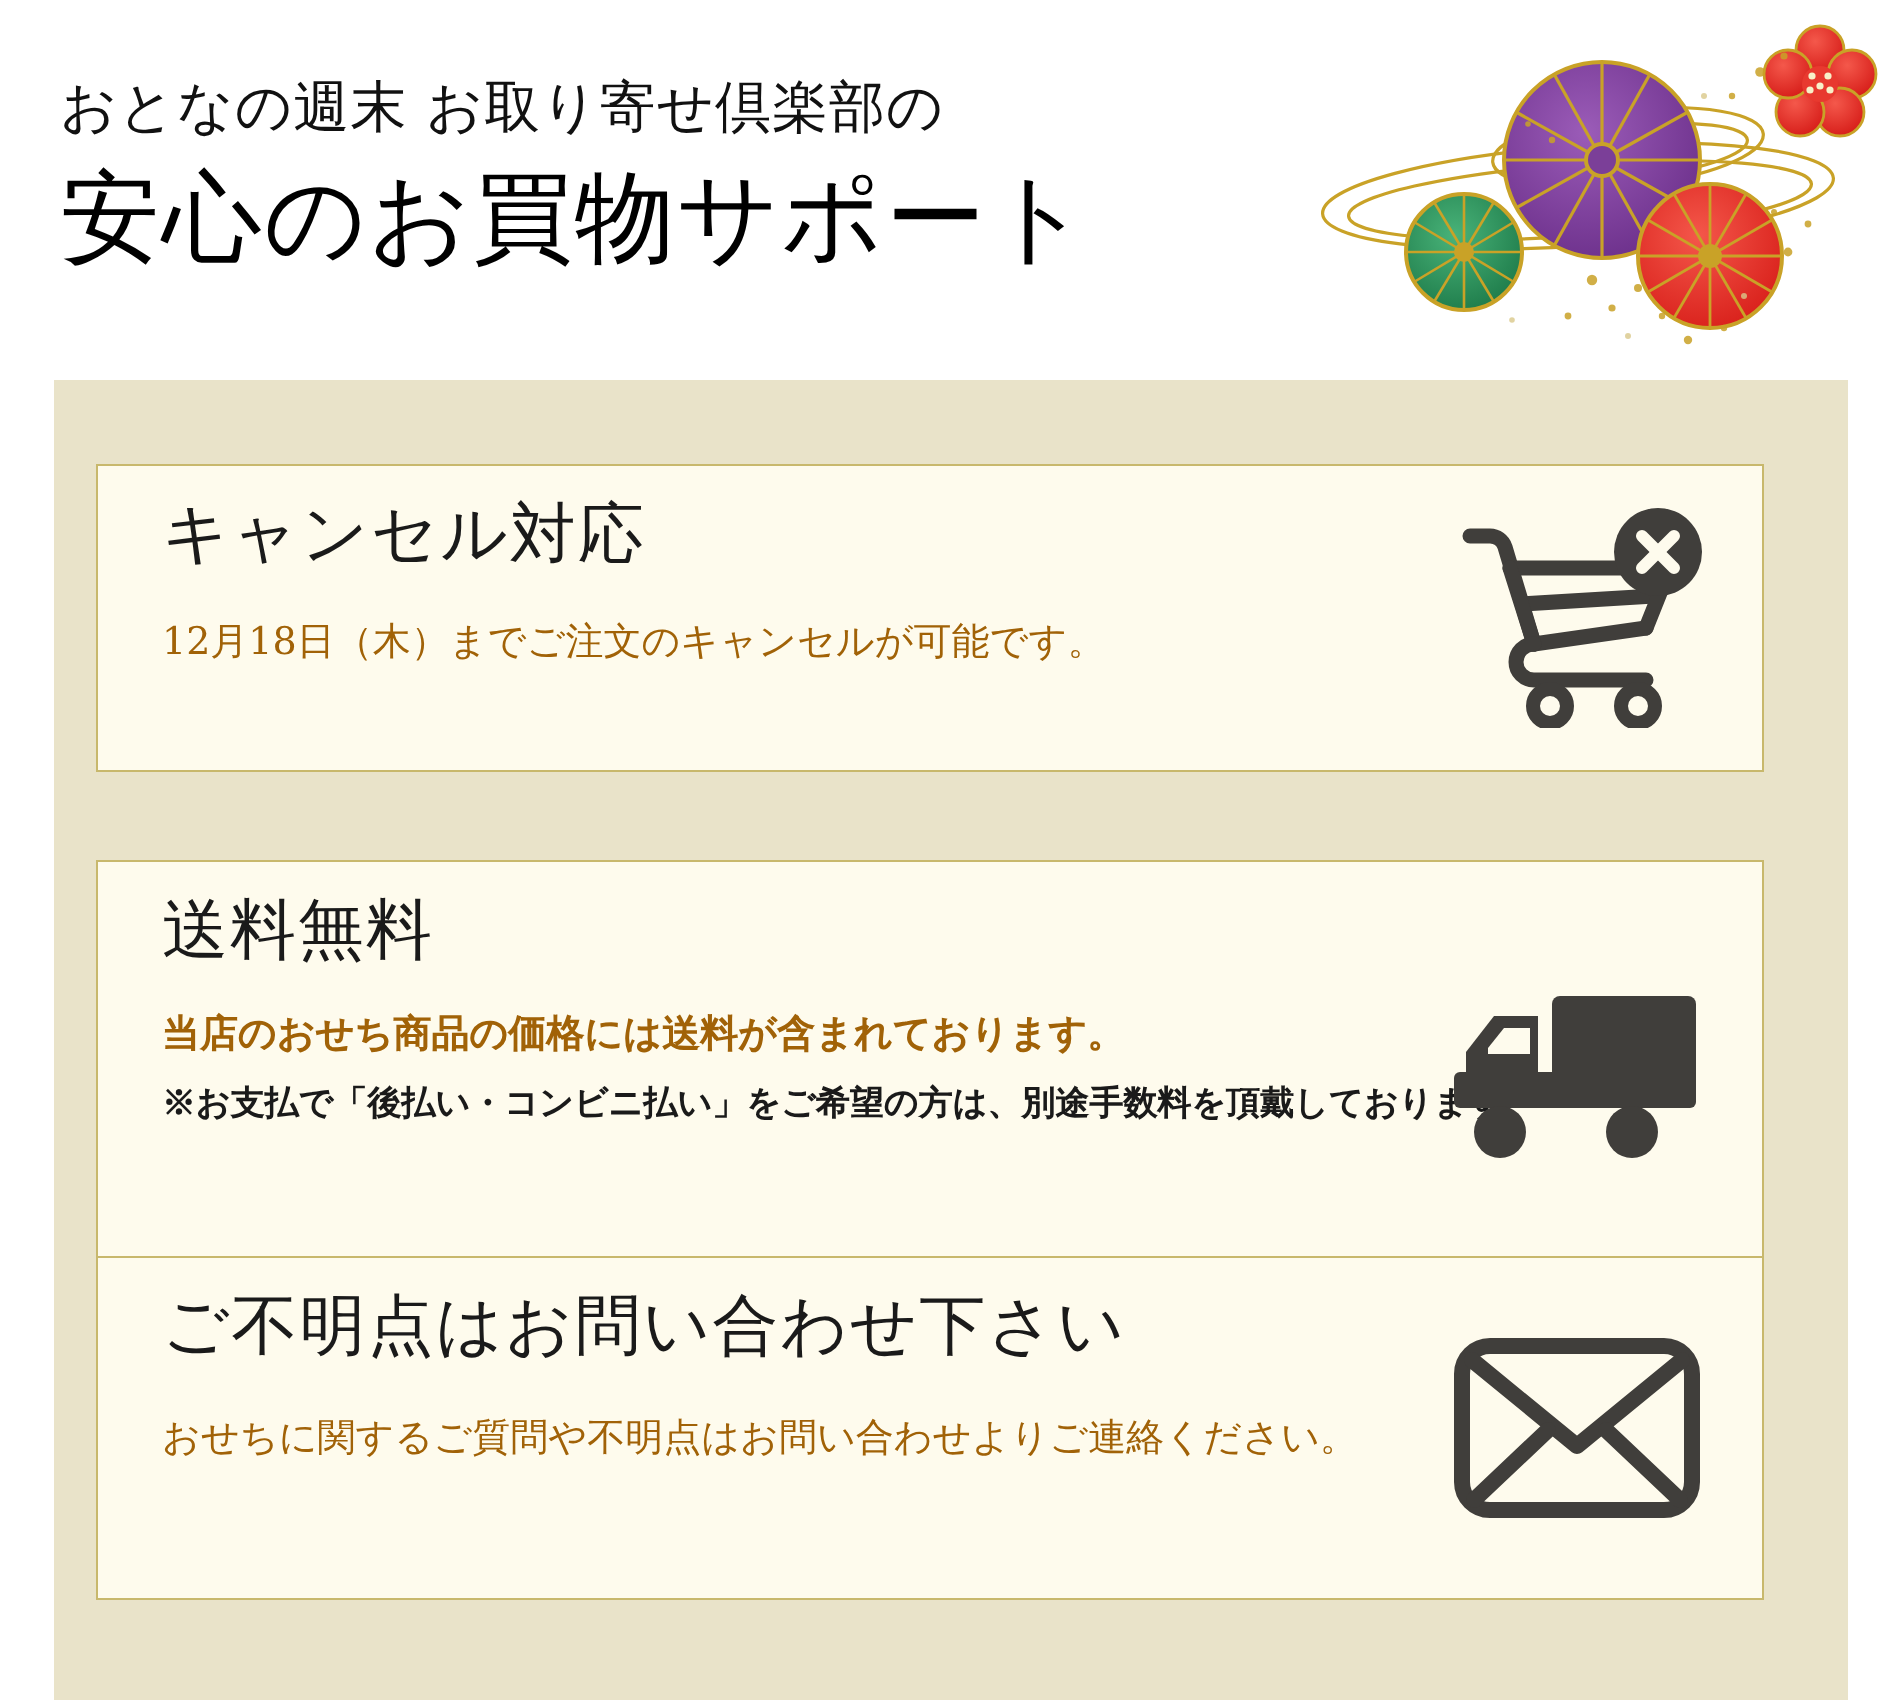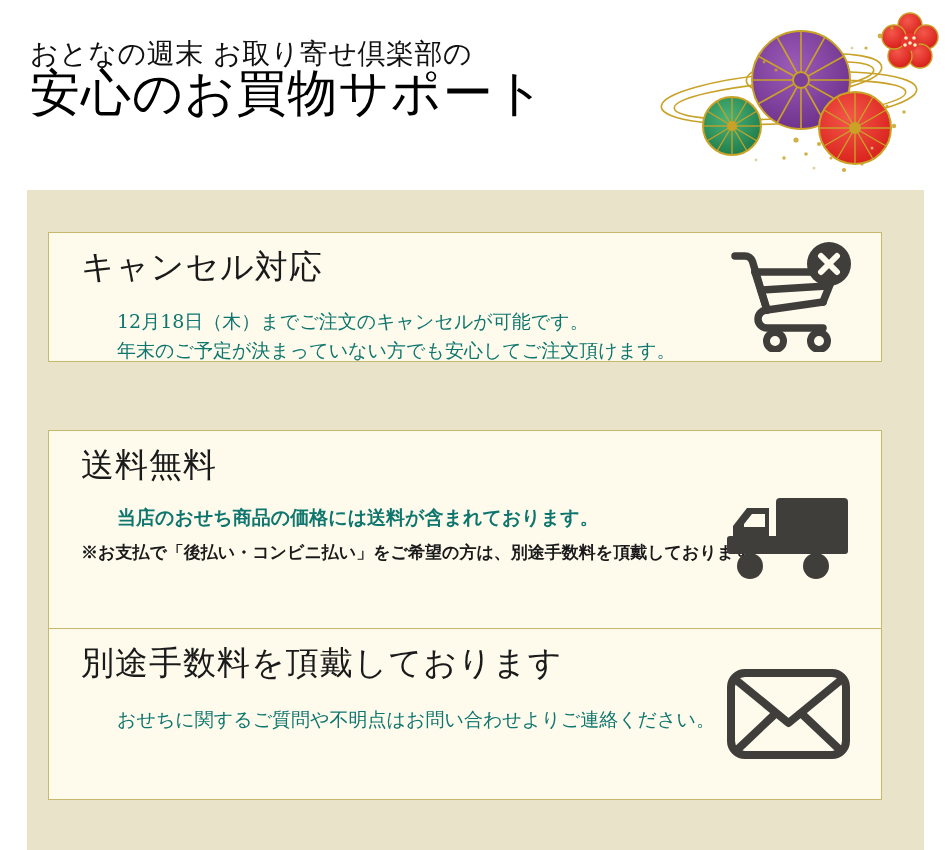--- a/index.html
+++ b/index.html
@@ -30,20 +30,21 @@
     font-size: 28px;
     line-height: 1.0;
     color: #111111;
     letter-spacing: 0.5px;
     white-space: nowrap;
   }
   #main-title {
     font-size: 50px;
     line-height: 1.0;
     color: #000000;
+    margin-top: 16px;
     letter-spacing: 1px;
     white-space: nowrap;
     font-weight: 400;
   }
 
   
   #ornament {
     position: absolute;
     right: 4px; top: 8px;
     width: 290px; height: 175px;
@@ -60,44 +61,43 @@
 
   
   .card {
     position: absolute;
     left: 21px;
     width: 834px;
     background: #fefbed;
     border: 1px solid #c8b86c;
     box-sizing: border-box;
   }
-  #card-1 { top: 42px;  height: 130px; }
+  #card-1 { top: 42px;  height: 154px; }
   #card-2 { top: 240px; height: 216px; padding-left: 27px; }
   #card-3 { top: 438px; height: 172px; }
 
   .card-title {
     position: absolute;
     left: 32px;
     top: 16px;
     font-size: 33px;
     line-height: 1.1;
     color: #1a1a1a;
     letter-spacing: 1px;
     white-space: nowrap;
   }
   .card-body {
     position: absolute;
     left: 32px;
   }
   .body-line {
     font-size: 19px;
     line-height: 1.55;
-    color: #0f766e;
-    white-space: nowrap;
-    margin-left: 36px;
+    color: #a16207;
+    white-space: nowrap;
   }
   .note-line {
     font-size: 17px;
     line-height: 1.45;
     color: #1a1a1a;
     white-space: nowrap;
   }
 
   #card-1 .card-body { top: 74px; }
   #card-2 .card-body { top: 72px; font-weight: bold; }
@@ -256,21 +256,20 @@
     </svg>
   </div>
 </div>
 
 <div id="panel">
 
   <div class="card" id="card-1">
     <div class="card-title">キャンセル対応</div>
     <div class="card-body">
       <div class="body-line">12月18日（木）までご注文のキャンセルが可能です。</div>
-      <div class="body-line">年末のご予定が決まっていない方でも安心してご注文頂けます。</div>
     </div>
     <div class="card-icon" id="icon-cart">
       <svg viewBox="0 0 120 110" width="120" height="110" xmlns="http://www.w3.org/2000/svg">
         <g fill="none" stroke="#403e3b" stroke-width="7.5" stroke-linecap="round" stroke-linejoin="round">
           <path d="M4 14 h10 a8 8 0 0 1 7.5 5.5 L36 68"></path>
           <path d="M24 30 H104"></path>
           <path d="M30 48 L96 44"></path>
           <path d="M36 68 L92 60"></path>
           <path d="M24 30 L36 68"></path>
           <path d="M104 30 L92 60"></path>
@@ -307,21 +306,21 @@
 
           <path d="M23 32 L31 22 h13 v13 H23 z" fill="#fefbed"></path>
         </g>
         <circle cx="29" cy="74" r="13" fill="#403e3b"></circle>
         <circle cx="95" cy="74" r="13" fill="#403e3b"></circle>
       </svg>
     </div>
   </div>
 
   <div class="card" id="card-3">
-    <div class="card-title">別途手数料を頂戴しております</div>
+    <div class="card-title">ご不明点はお問い合わせ下さい</div>
     <div class="card-body">
       <div class="body-line">おせちに関するご質問や不明点はお問い合わせよりご連絡ください。</div>
     </div>
     <div class="card-icon" id="icon-mail">
       <svg viewBox="0 0 125 92" width="125" height="92" xmlns="http://www.w3.org/2000/svg">
         <rect x="5" y="5" width="115" height="82" rx="14" ry="14" fill="none" stroke="#403e3b" stroke-width="8"></rect>
         <path d="M10 12 L62.5 55 L115 12" fill="none" stroke="#403e3b" stroke-width="8" stroke-linecap="round" stroke-linejoin="round"></path>
         <path d="M11 82 L48 47" fill="none" stroke="#403e3b" stroke-width="8" stroke-linecap="round"></path>
         <path d="M114 82 L77 47" fill="none" stroke="#403e3b" stroke-width="8" stroke-linecap="round"></path>
       </svg>

